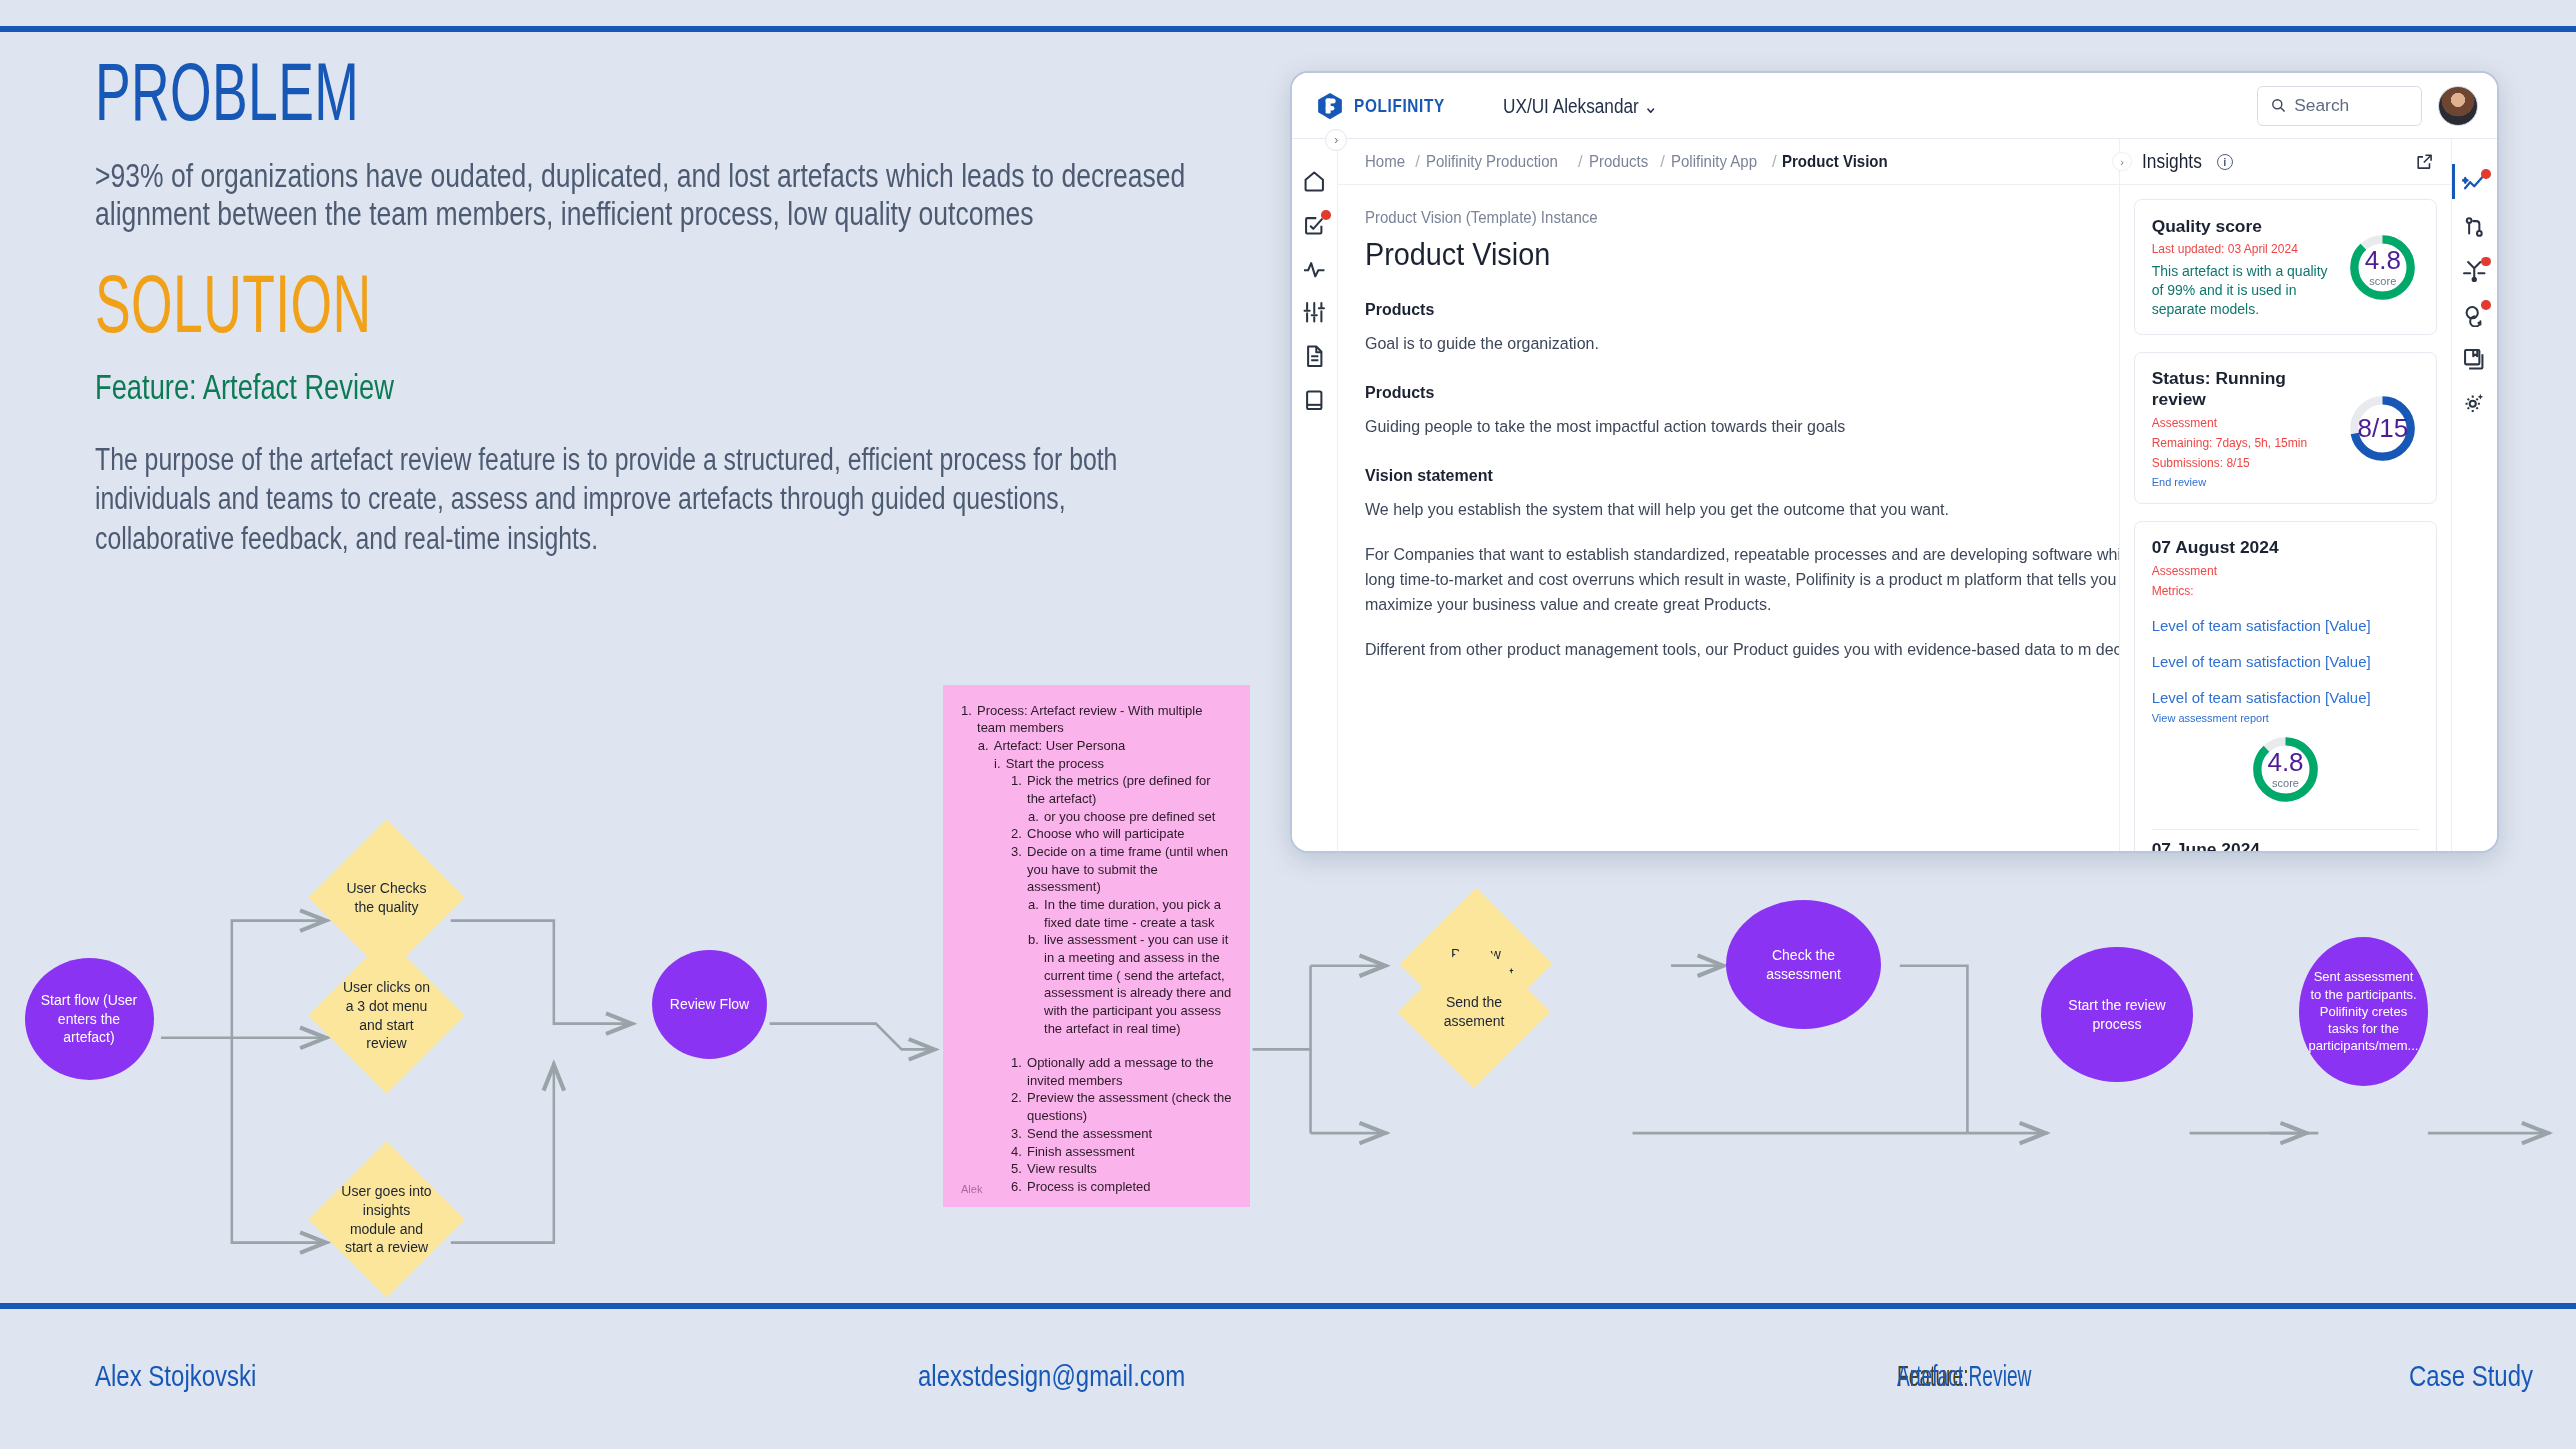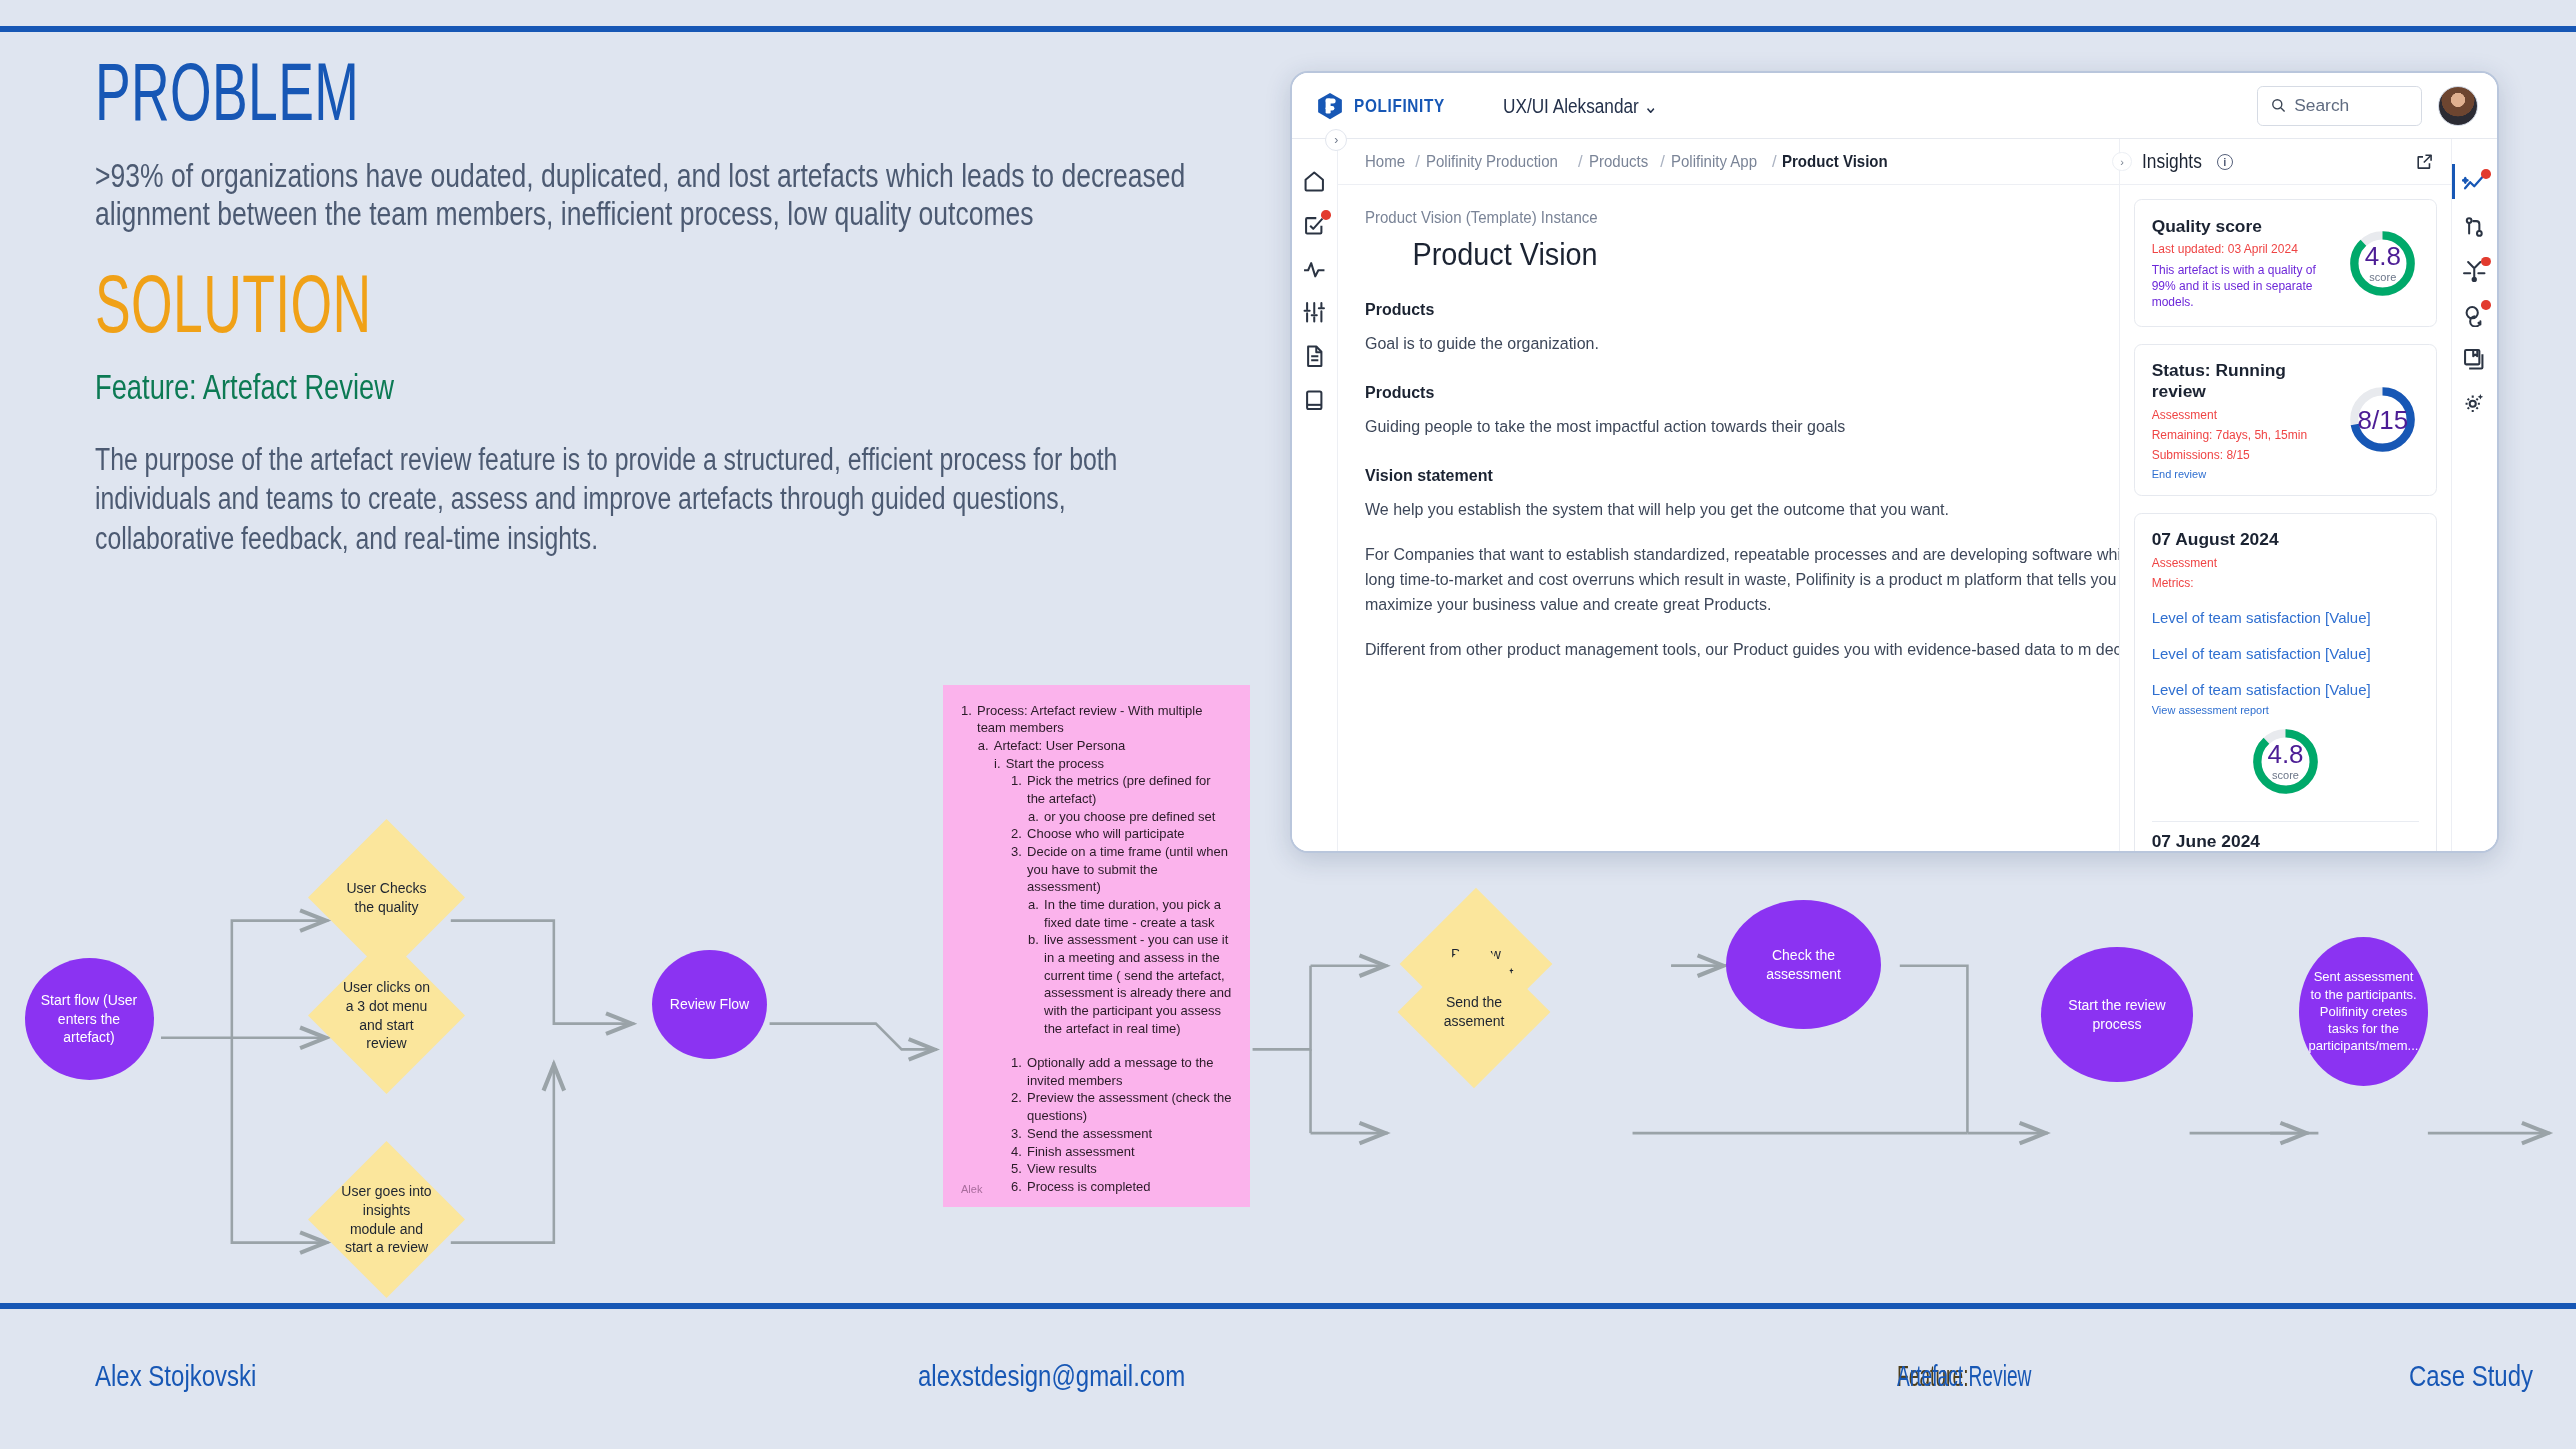--- a/index.html
+++ b/index.html
@@ -121,21 +121,21 @@
   .breadcrumb-bar {
     height: 46px; flex: 0 0 46px; display: flex; align-items: center;
     padding-left: 27px; border-bottom: 1.3px solid #edeff4; gap: 5.8px;
     font-size: 16.7px; color: #7a8497; white-space: nowrap;
   }
   .breadcrumb-bar .crumb { transform: scaleX(.9); transform-origin: left center; }
   .breadcrumb-bar .crumb.current { color: #1b2332; font-weight: 600; }
   .breadcrumb-bar .sep { color: #aab2c1; }
 
   .doc-scroll { flex: 1; padding: 23px 30px 0 27px; overflow: hidden; }
-  .doc-head { display: flex; justify-content: space-between; align-items: flex-start; text-align: right; }
+  .doc-head { display: flex; justify-content: space-between; align-items: flex-start; }
   .doc-kicker { font-size: 16.7px; color: #7a8497; transform: scaleX(.9); transform-origin: left center; }
   .doc-title { font-size: 32px; color: #1b2332; margin-top: 7.7px; font-weight: 400;
                transform: scaleX(.9); transform-origin: left center; }
   .doc-actions { display: flex; align-items: center; gap: 11.6px; padding-top: 11.6px; }
   .pill {
     height: 35px; display: flex; align-items: center; padding: 0 13px;
     border-radius: 5.2px; font-size: 16px; white-space: nowrap;
   }
   .pill-outdated { border: 1.3px solid #d1485a; color: #c93c4f; background: #fbf4f5; }
   .pill-select { border: 1.3px solid #9aa3b2; color: #26303f; gap: 9px; }
@@ -173,21 +173,21 @@
   .insights-list { flex: 1; padding: 14px 14px 0 14px; overflow: hidden; }
 
   .icard {
     border: 1.3px solid #e6e9ef; border-radius: 7.7px; background: #fff;
     padding: 15.5px 16.7px; margin-bottom: 16.7px;
     display: flex; justify-content: space-between; gap: 9px;
   }
   .icard-main { flex: 1; min-width: 0; }
   .icard-title { font-size: 17.4px; font-weight: 700; color: #1b2332; }
   .icard-sub { font-size: 12px; color: #ef4444; margin-top: 5.8px; }
-  .icard-text { font-size: 12px; color: #6d28d9; margin-top: 5.8px; line-height: 1.35; }
+  .icard-text { font-size: 14px; color: #0f766e; margin-top: 5.8px; line-height: 1.35; }
   .icard-link { font-size: 11px; color: #2f6fd0; margin-top: 5.8px; }
   .icard-metric { font-size: 15px; color: #2f6fd0; margin-top: 19px; }
   .divider { height: 1.3px; background: #e9ecf2; margin: 14px 0 0 0; }
 
   .donut { width: 73px; height: 73px; position: relative; flex: 0 0 73px; align-self: center; }
   .donut svg { width: 73px; height: 73px; transform: rotate(-90deg); display: block; }
   .donut .label {
     position: absolute; inset: 0; display: flex; flex-direction: column;
     align-items: center; justify-content: center; line-height: 1;
   }

